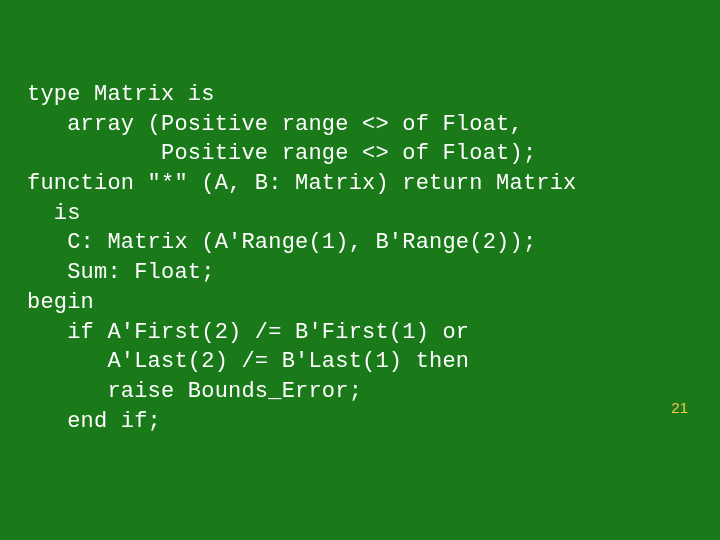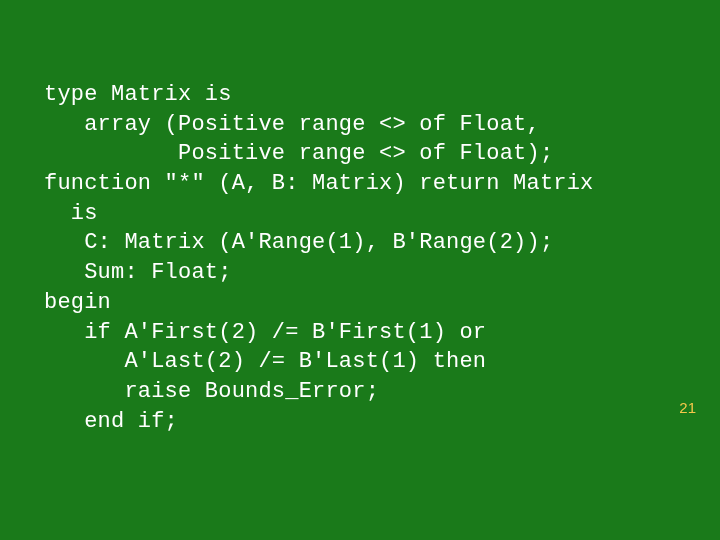--- a/index.html
+++ b/index.html
@@ -10,36 +10,36 @@
     background: #1a7a1a;
     font-family: "Courier New", Courier, monospace;
     color: #ffffff;
     overflow: hidden;
   }
   .slide {
     width: 720px;
     height: 436px;
     position: relative;
     box-sizing: border-box;
-    padding: 80px 36px 0 44px;
+    padding: 80px 36px 0 27px;
   }
   pre.code {
     margin: 0;
     font-family: "Courier New", Courier, monospace;
     font-size: 22px;
     line-height: 1.35;
     white-space: pre;
     color: #ffffff;
     font-weight: normal;
     letter-spacing: 0.2px;
   }
   .pagenum {
     position: absolute;
     bottom: 20px;
-    right: 24px;
+    right: 32px;
     font-family: Arial, sans-serif;
     font-size: 15px;
     color: #f5c84a;
     font-weight: normal;
   }
 </style>
 </head>
 <body>
 
 <div class="slide">

